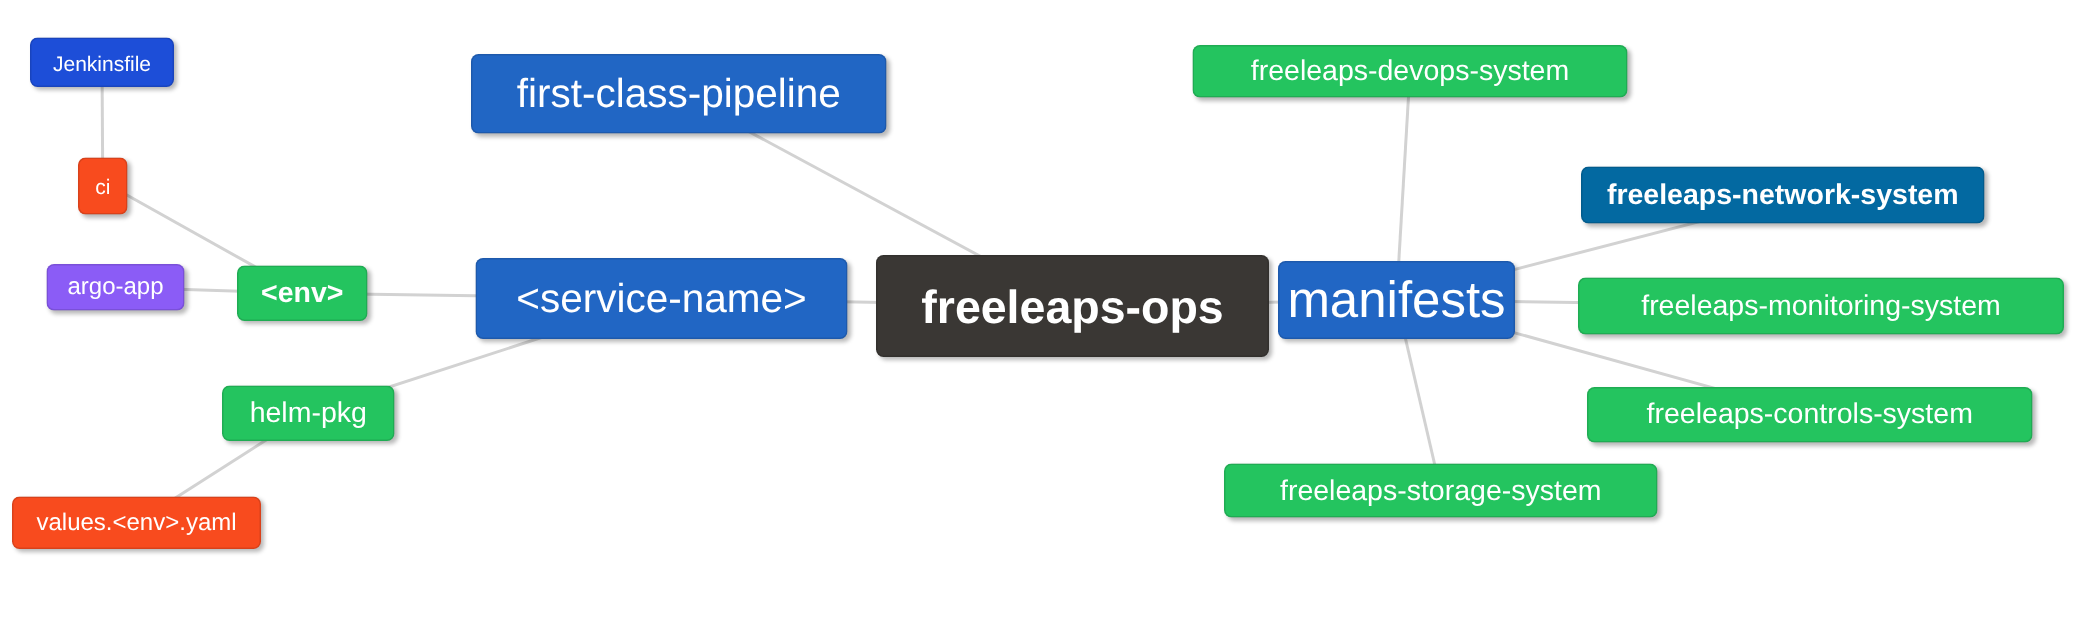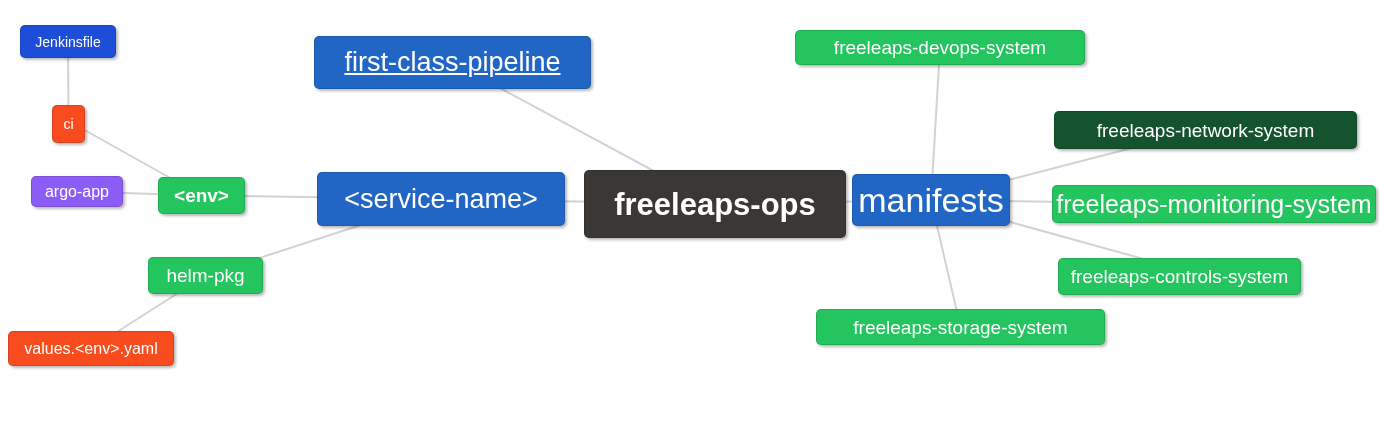--- a/index.html
+++ b/index.html
@@ -60,28 +60,28 @@
       <line x1="441" y1="199" x2="715" y2="204" stroke="#d2d2d2"></line>
       <line x1="715" y1="204" x2="931" y2="200" stroke="#d2d2d2"></line>
       <line x1="931" y1="200" x2="940" y2="47.5" stroke="#d2d2d2"></line>
       <line x1="931" y1="200" x2="1201.5" y2="130" stroke="#d2d2d2"></line>
       <line x1="931" y1="200" x2="1214" y2="204" stroke="#d2d2d2"></line>
       <line x1="931" y1="200" x2="1206.5" y2="276.5" stroke="#d2d2d2"></line>
       <line x1="931" y1="200" x2="960.5" y2="327" stroke="#d2d2d2"></line>
     </svg>
   <div>
       <div class="node" style="left: 584px; top: 170px; width: 262px; height: 68px; font-size: 31px; background: rgb(58, 55, 52); color: rgb(255, 255, 255); font-weight: bold;">freeleaps-ops</div>
-      <div class="node" style="left: 314px; top: 36px; width: 277px; height: 53px; font-size: 27px; background: rgb(33, 102, 196); color: rgb(255, 255, 255); text-decoration: underline;">first-class-pipeline</div>
+      <div class="node" style="left: 314px; top: 36px; width: 277px; height: 53px; font-size: 27px; background: rgb(33, 102, 196); color: rgb(255, 255, 255);">first-class-pipeline</div>
       <div class="node" style="left: 317px; top: 172px; width: 248px; height: 54px; font-size: 27px; background: rgb(33, 102, 196); color: rgb(255, 255, 255);">&lt;service-name&gt;</div>
       <div class="node" style="left: 852px; top: 174px; width: 158px; height: 52px; font-size: 34px; background: rgb(33, 102, 196); color: rgb(255, 255, 255);">manifests</div>
       <div class="node" style="left: 158px; top: 177px; width: 87px; height: 37px; font-size: 19px; background: rgb(36, 196, 95); color: rgb(255, 255, 255); font-weight: bold;">&lt;env&gt;</div>
       <div class="node" style="left: 148px; top: 257px; width: 115px; height: 37px; font-size: 19px; background: rgb(36, 196, 95); color: rgb(255, 255, 255);">helm-pkg</div>
       <div class="node" style="left: 52px; top: 105px; width: 33px; height: 38px; font-size: 14px; background: rgb(248, 75, 30); color: rgb(255, 255, 255);">ci</div>
       <div class="node" style="left: 31px; top: 176px; width: 92px; height: 31px; font-size: 16px; background: #8b5cf6; color: rgb(255, 255, 255);">argo-app</div>
       <div class="node" style="left: 8px; top: 331px; width: 166px; height: 35px; font-size: 16px; background: rgb(248, 75, 30); color: rgb(255, 255, 255);">values.&lt;env&gt;.yaml</div>
       <div class="node" style="left: 20px; top: 25px; width: 96px; height: 33px; font-size: 14px; background: #1d4ed8; color: rgb(255, 255, 255); text-align: center;">Jenkinsfile</div>
       <div class="node" style="left: 795px; top: 30px; width: 290px; height: 35px; font-size: 19px; background: rgb(36, 196, 95); color: rgb(255, 255, 255);">freeleaps-devops-system</div>
-      <div class="node" style="left: 1054px; top: 111px; width: 303px; height: 38px; font-size: 19px; background: #14532d; color: rgb(255, 255, 255);">freeleaps-network-system</div>
-      <div class="node" style="left: 1052px; top: 185px; width: 324px; height: 38px; font-size: 25px; background: rgb(36, 196, 95); color: rgb(255, 255, 255);">freeleaps-monitoring-system</div>
-      <div class="node" style="left: 1058px; top: 258px; width: 243px; height: 37px; font-size: 19px; background: rgb(36, 196, 95); color: rgb(255, 255, 255);">freeleaps-controls-system</div>
+      <div class="node" style="left: 1054px; top: 111px; width: 269px; height: 38px; font-size: 19px; background: #0369a1; color: rgb(255, 255, 255); font-weight: bold;">freeleaps-network-system</div>
+      <div class="node" style="left: 1052px; top: 185px; width: 324px; height: 38px; font-size: 19px; background: rgb(36, 196, 95); color: rgb(255, 255, 255);">freeleaps-monitoring-system</div>
+      <div class="node" style="left: 1058px; top: 258px; width: 297px; height: 37px; font-size: 19px; background: rgb(36, 196, 95); color: rgb(255, 255, 255);">freeleaps-controls-system</div>
       <div class="node" style="left: 816px; top: 309px; width: 289px; height: 36px; font-size: 19px; background: rgb(36, 196, 95); color: rgb(255, 255, 255);">freeleaps-storage-system</div>
     </div>
 </div>
 
 </body></html>

